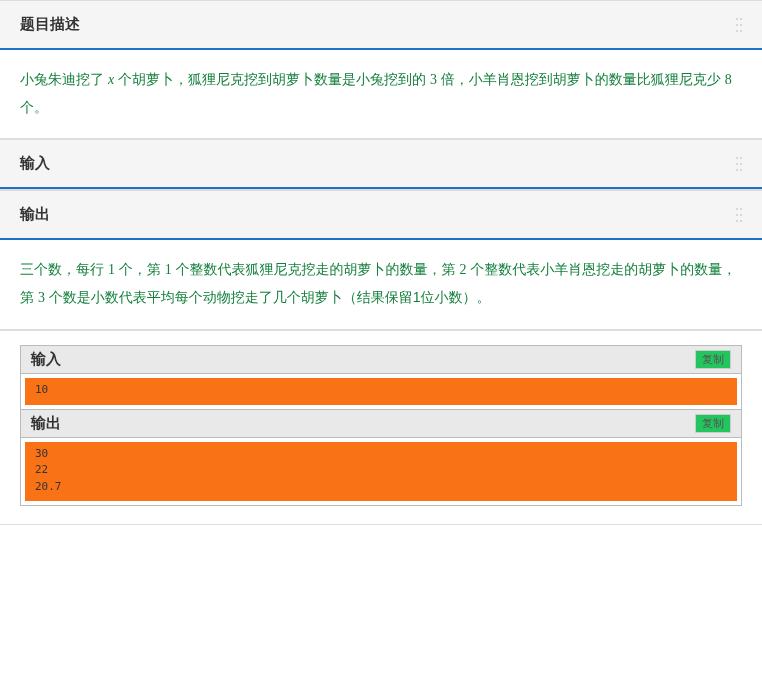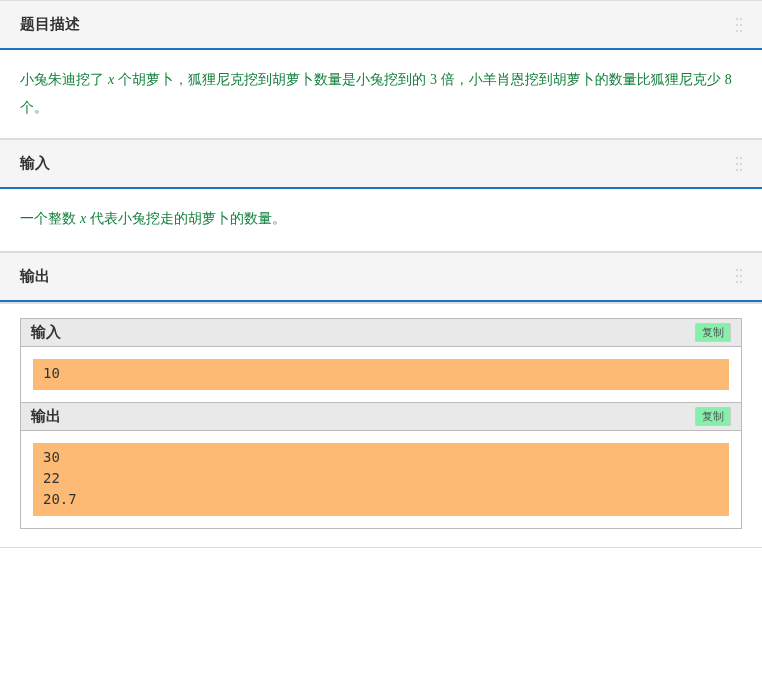--- a/index.html
+++ b/index.html
@@ -76,34 +76,34 @@
     display: flex;
     align-items: center;
     justify-content: space-between;
   }
   .sample-head + .sample-head,
   .sample-pre + .sample-head { border-top: 1px solid #bbb; }
   .copy-btn {
     font-size: 11px;
     font-weight: 400;
     color: #555;
-    background: #86efac;
+    background: #22c55e;
     border: 1px solid #ccc;
     padding: 1px 6px;
     cursor: pointer;
     border-radius: 1px;
   }
   .sample-pre {
-    margin: 12px;
+    margin: 4px;
     padding: 4px 10px 6px 10px;
     font-family: Consolas, Menlo, monospace;
-    font-size: 14px;
+    font-size: 11px;
     line-height: 1.5;
     white-space: pre;
-    background: #fdba74;
+    background: #f97316;
     color: #333;
   }
   .sample-panel-body { padding: 14px 20px 18px 20px; }
 </style>
 </head>
 <body>
 
 <div class="panel">
   <div class="panel-header">
     <span>题目描述</span>
@@ -140,44 +140,44 @@
         <span>
           <i></i>
           <i></i>
         </span>
         <span>
           <i></i>
           <i></i>
         </span>
       </span>
   </div>
-  <div class="panel-body">
-    <p>
-      <span>一个整数 </span><span class="mathvar">x</span><span> 代表小兔挖走的胡萝卜的数量。</span>
-    </p>
-  </div>
 </div>
 
 <div class="panel">
   <div class="panel-header">
     <span>输出</span>
     <span class="drag-dots">
         <span>
           <i></i>
           <i></i>
         </span>
         <span>
           <i></i>
           <i></i>
         </span>
         <span>
           <i></i>
           <i></i>
         </span>
       </span>
+  </div>
+  <div class="panel-body">
+    <p>
+      <span>三个数，每行 </span><span class="mathnum">1</span><span> 个，第 </span><span class="mathnum">1</span><span> 个整数代表狐狸尼克挖走的胡萝卜的数量，第 </span><span class="mathnum">2</span><span> 个整数代表小羊肖恩挖走的胡萝卜的数量，第 </span><span class="mathnum">3</span><span> 个数是小数代表平均每个动物挖走了几个胡萝卜（结果保留1位小数）。</span>
+    </p>
   </div>
 </div>
 
 <div class="panel">
   <div class="sample-panel-body">
     <div class="sample-box">
       <div class="sample-head">
         <span>输入</span>
         <span class="copy-btn">复制</span>
       </div>

